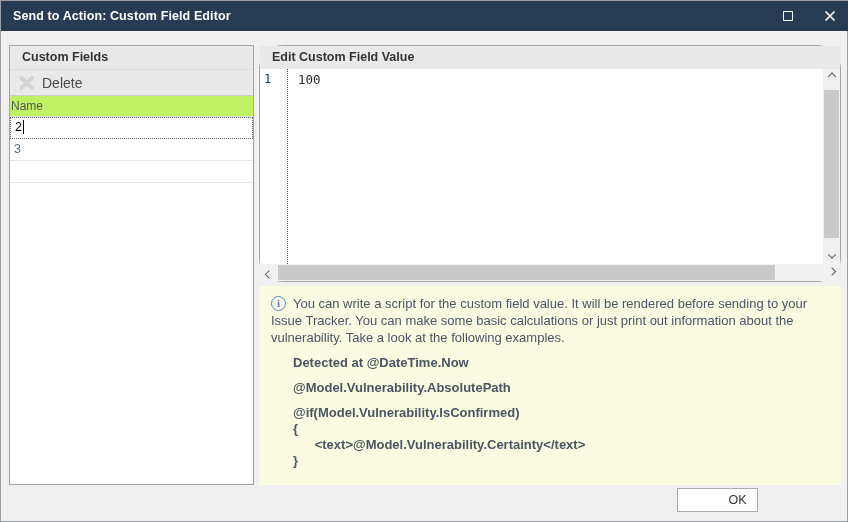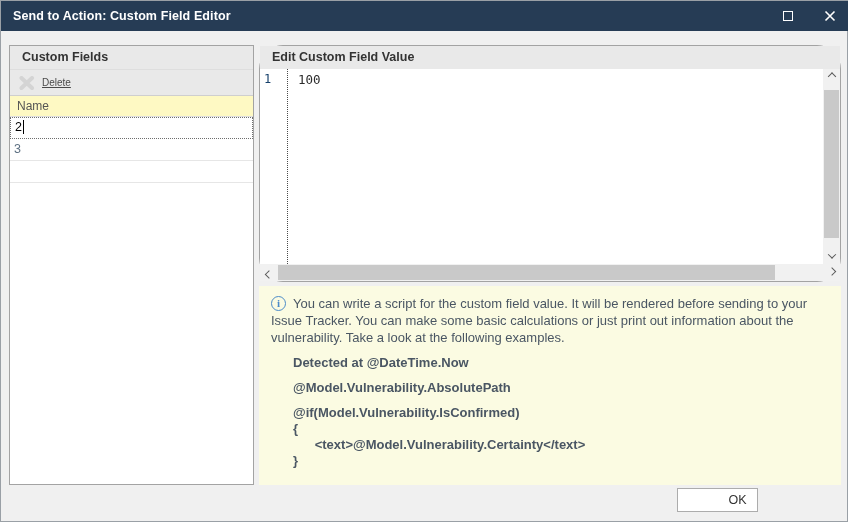--- a/index.html
+++ b/index.html
@@ -37,24 +37,24 @@
     font-size:12.5px; font-weight:bold; color:#333; padding-left:12px;
   }
 
   
   .left-panel { left:8px; top:44px; width:245px; height:440px; }
   .lp-toolbar {
     height:27px; background:#E9E9E9; border-top:1px solid #DEDEDE;
     border-bottom:1px solid #CFCFCF; display:flex; align-items:center;
     padding-left:9px; gap:7px;
   }
-  .lp-toolbar .tb-label { font-size:10px; color:#4A4A4A;text-decoration:underline; }
+  .lp-toolbar .tb-label { font-size:14px; color:#4A4A4A; }
   .col-header {
     height:21px; line-height:20px; font-size:12px; color:#555;
-    padding-left:7px; border-bottom:1px solid #DEDEDE; background:#fef9c3;
+    padding-left:1px; border-bottom:1px solid #DEDEDE; background:#bef264;
   }
   .grid-row {
     height:22px; line-height:20px; font-size:12.5px; padding-left:4px;
     border-bottom:1px solid #E6E6E6; background:#FFFFFF;
   }
   .grid-row.selected {
     border:1px dotted #6E6E6E; color:#000; line-height:19px;
   }
   .grid-row.alt { color:#5E7183; }
   .caret {

